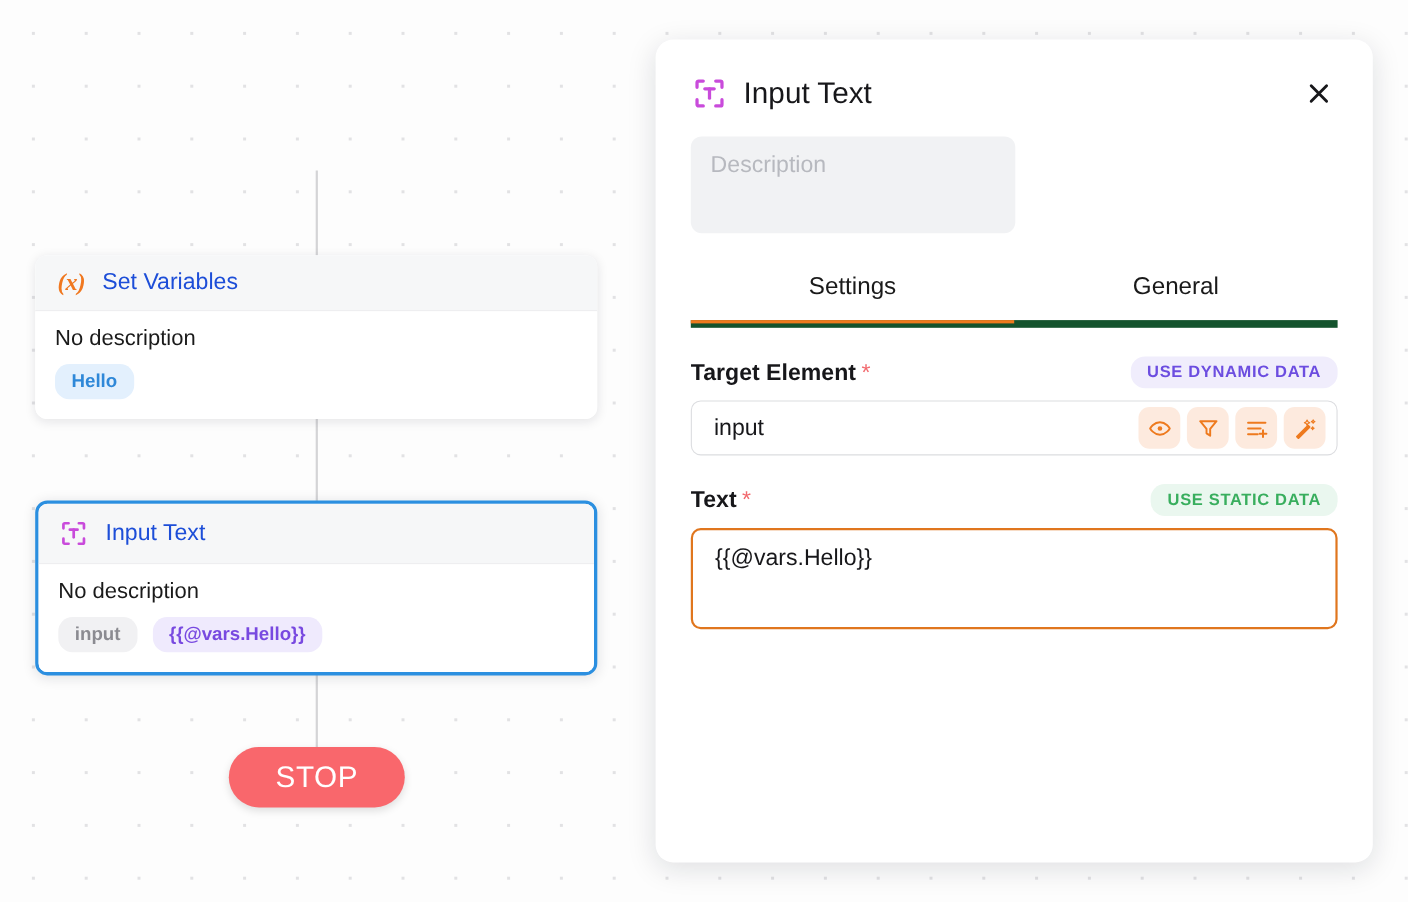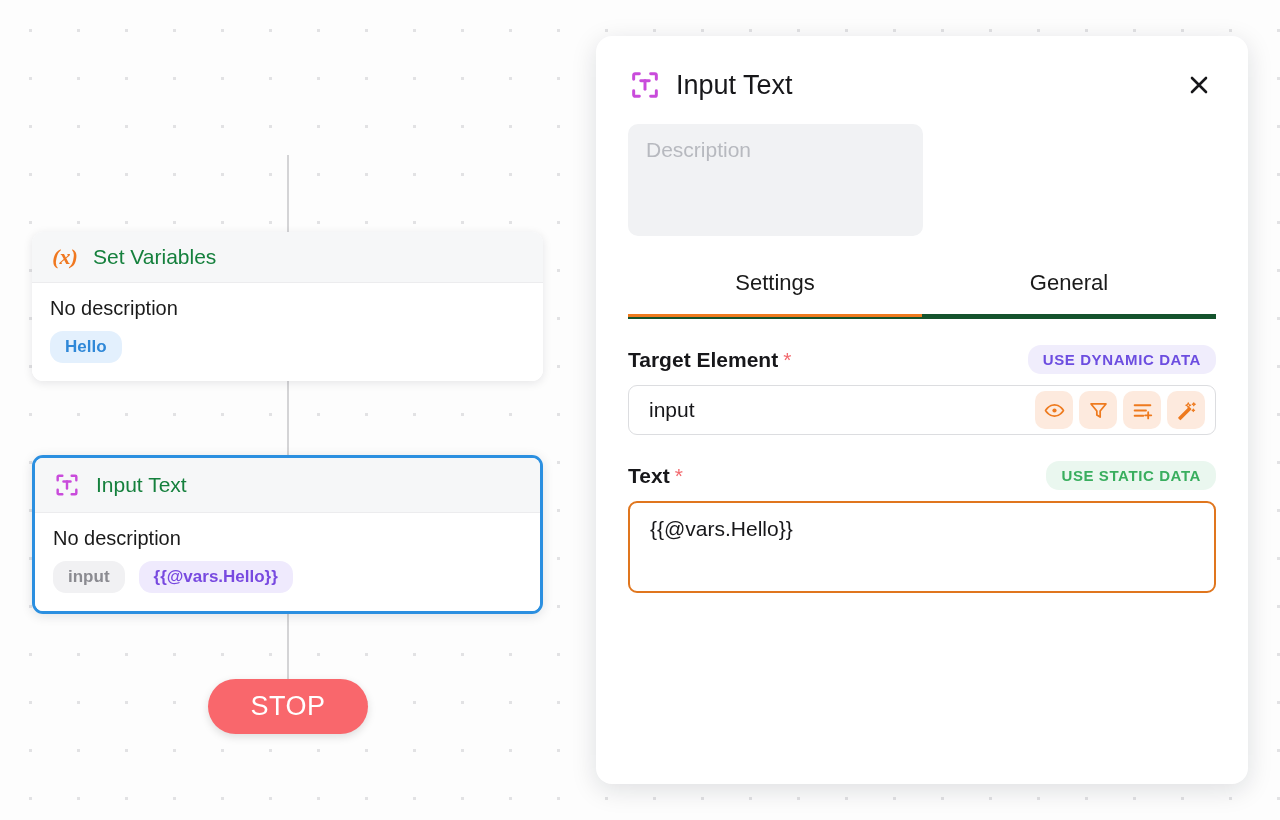--- a/index.html
+++ b/index.html
@@ -79,21 +79,21 @@
   .node-head {
     background: #f6f7f8;
     border-bottom: 1px solid #ececee;
     display: flex;
     align-items: center;
     gap: 13px;
     padding: 13px 18px;
   }
   .node-title {
     font-size: 21px;
-    color: #15803d;
+    color: #1d4ed8;
   }
   .node-body {
     padding: 14px 18px 18px 18px;
     background: #ffffff;
   }
   .node-desc {
     font-size: 20px;
     color: #1a1a1a;
     margin-bottom: 11px;
   }
@@ -150,37 +150,37 @@
     height: 34px;
     display: flex;
     align-items: center;
     justify-content: center;
     cursor: pointer;
     color: #17171a;
   }
 
   .description-box {
     margin: 22px 32px 0 32px;
-    height: 112px;
+    height: 88px;
     background: #f1f2f4;
     border: none;
     border-radius: 10px;
     padding: 14px 18px;
     font-family: "Liberation Sans", sans-serif;
     font-size: 21px;
     color: #1a1a1a;
     resize: none;
     outline: none;
   }
   .description-box::placeholder { color: #b7b9bf; }
 
   .tabs {
     display: flex;
     margin: 30px 32px 0 32px;
-    border-bottom: 5px solid #14532d;
+    border-bottom: 7px solid #14532d;
     position: relative;
     align-items: flex-end;
   }
   .tab {
     flex: 1;
     text-align: center;
     font-size: 22px;
     color: #1a1a1a;
     padding-bottom: 18px;
     cursor: pointer;

